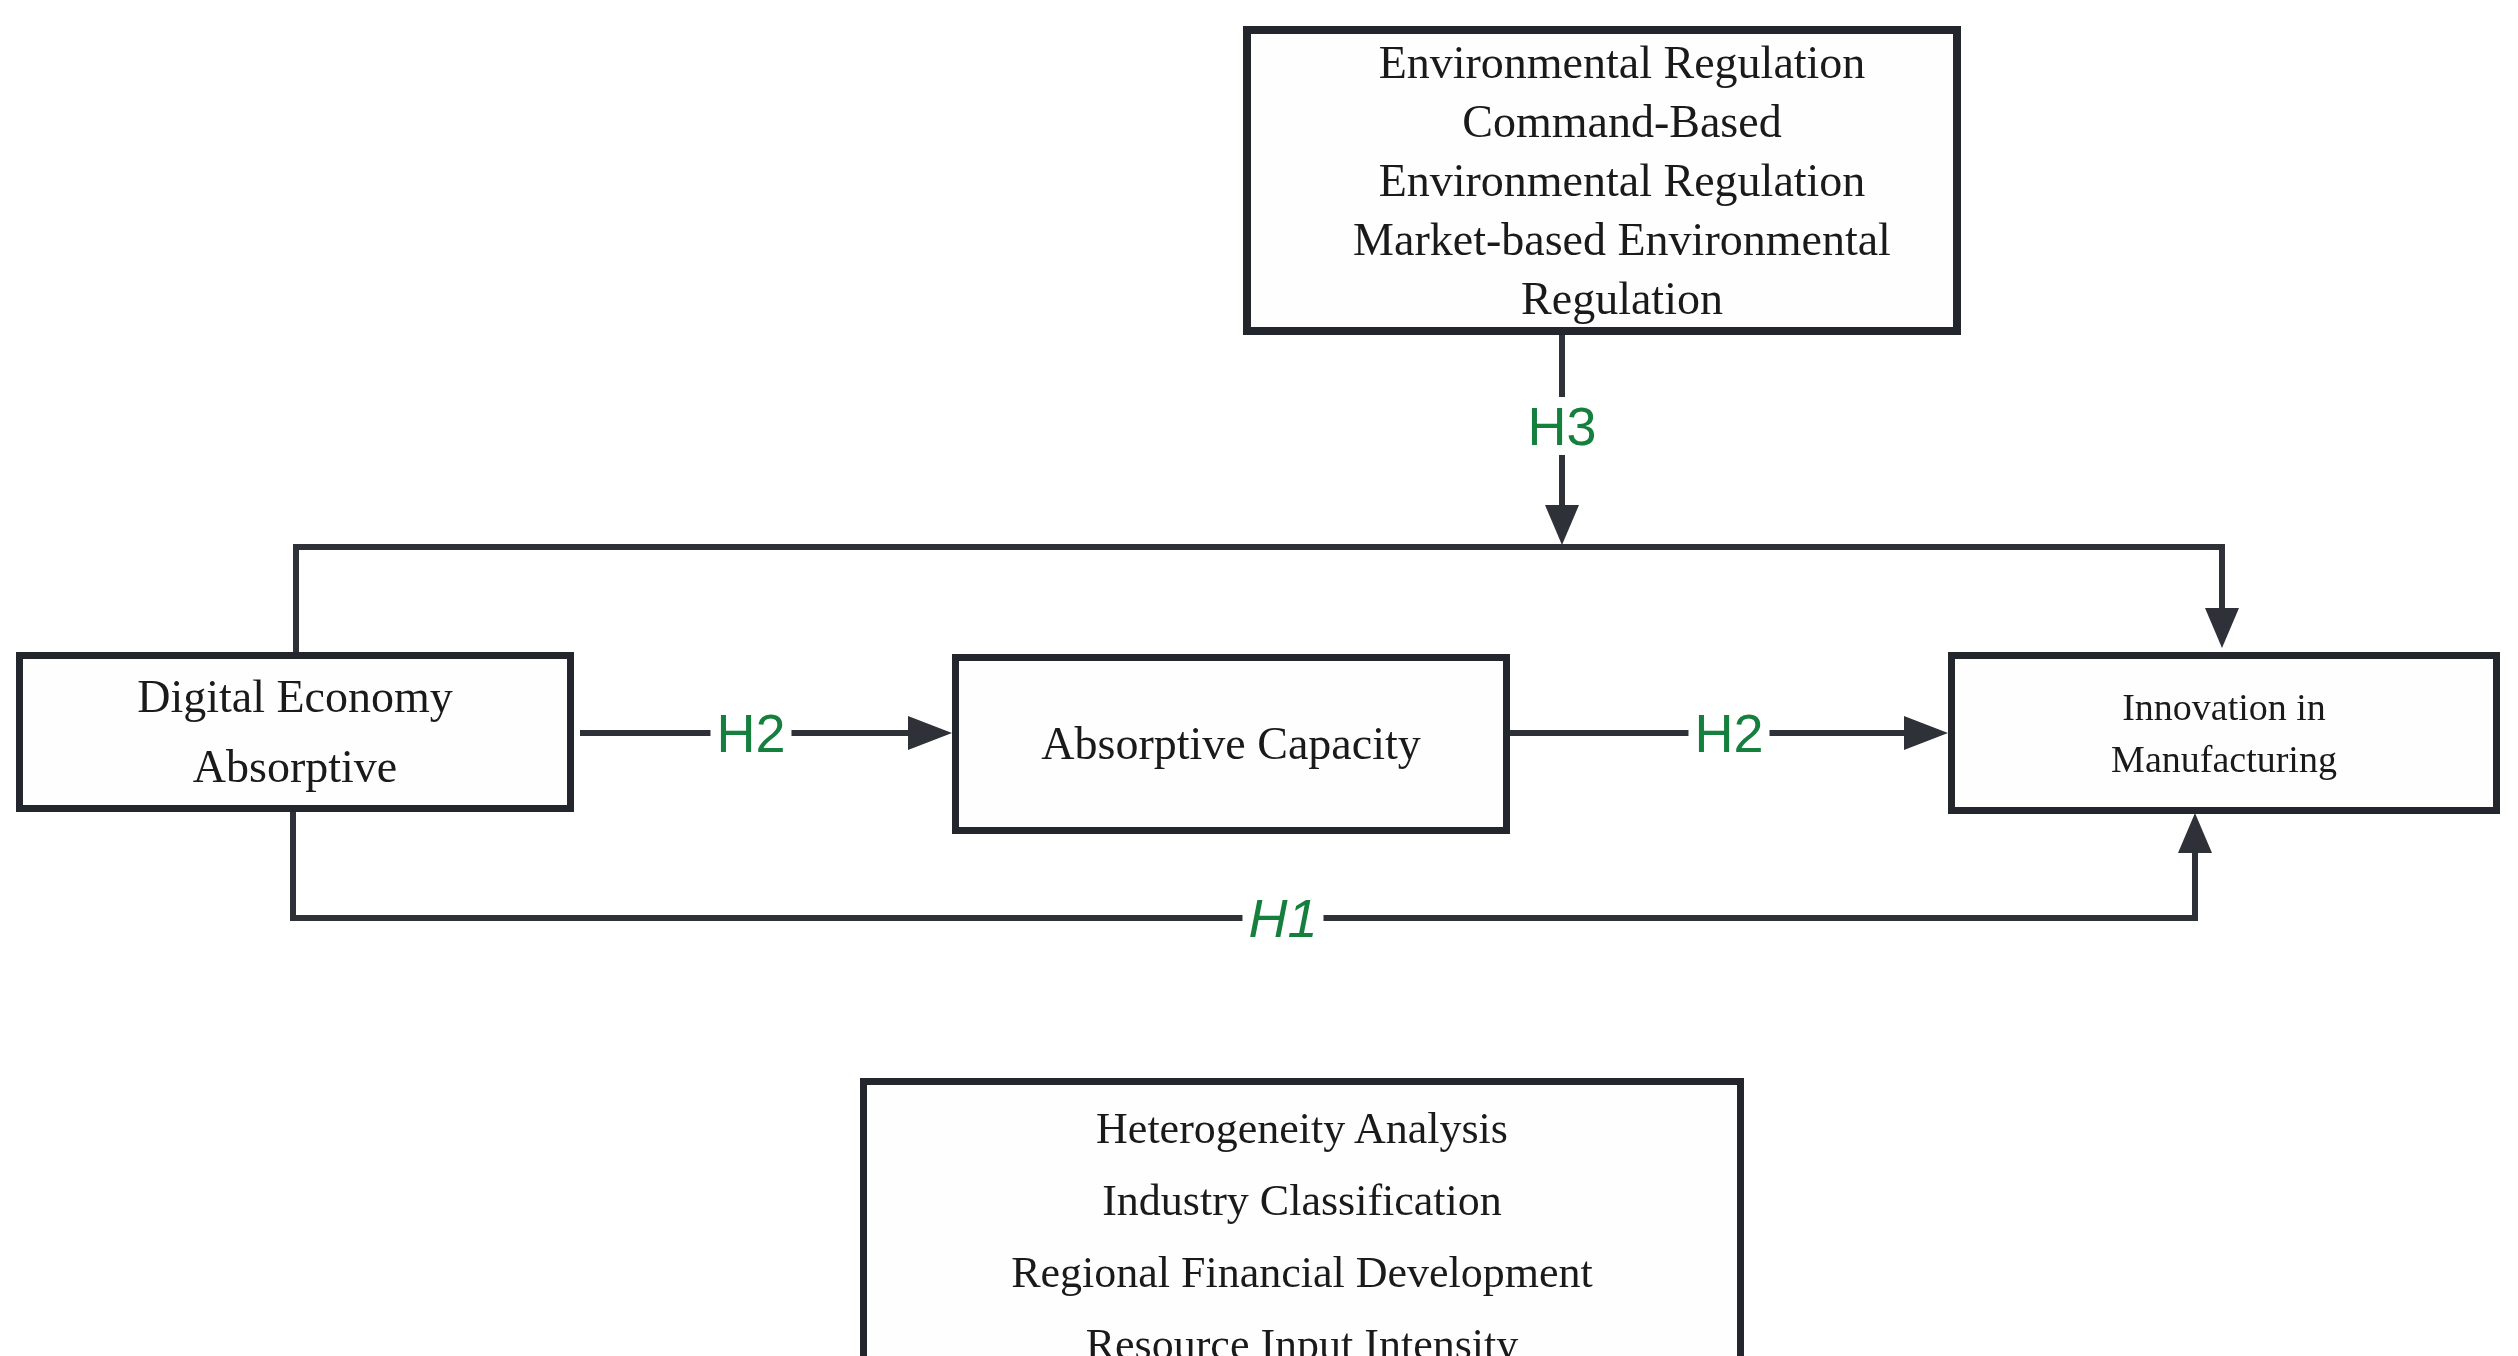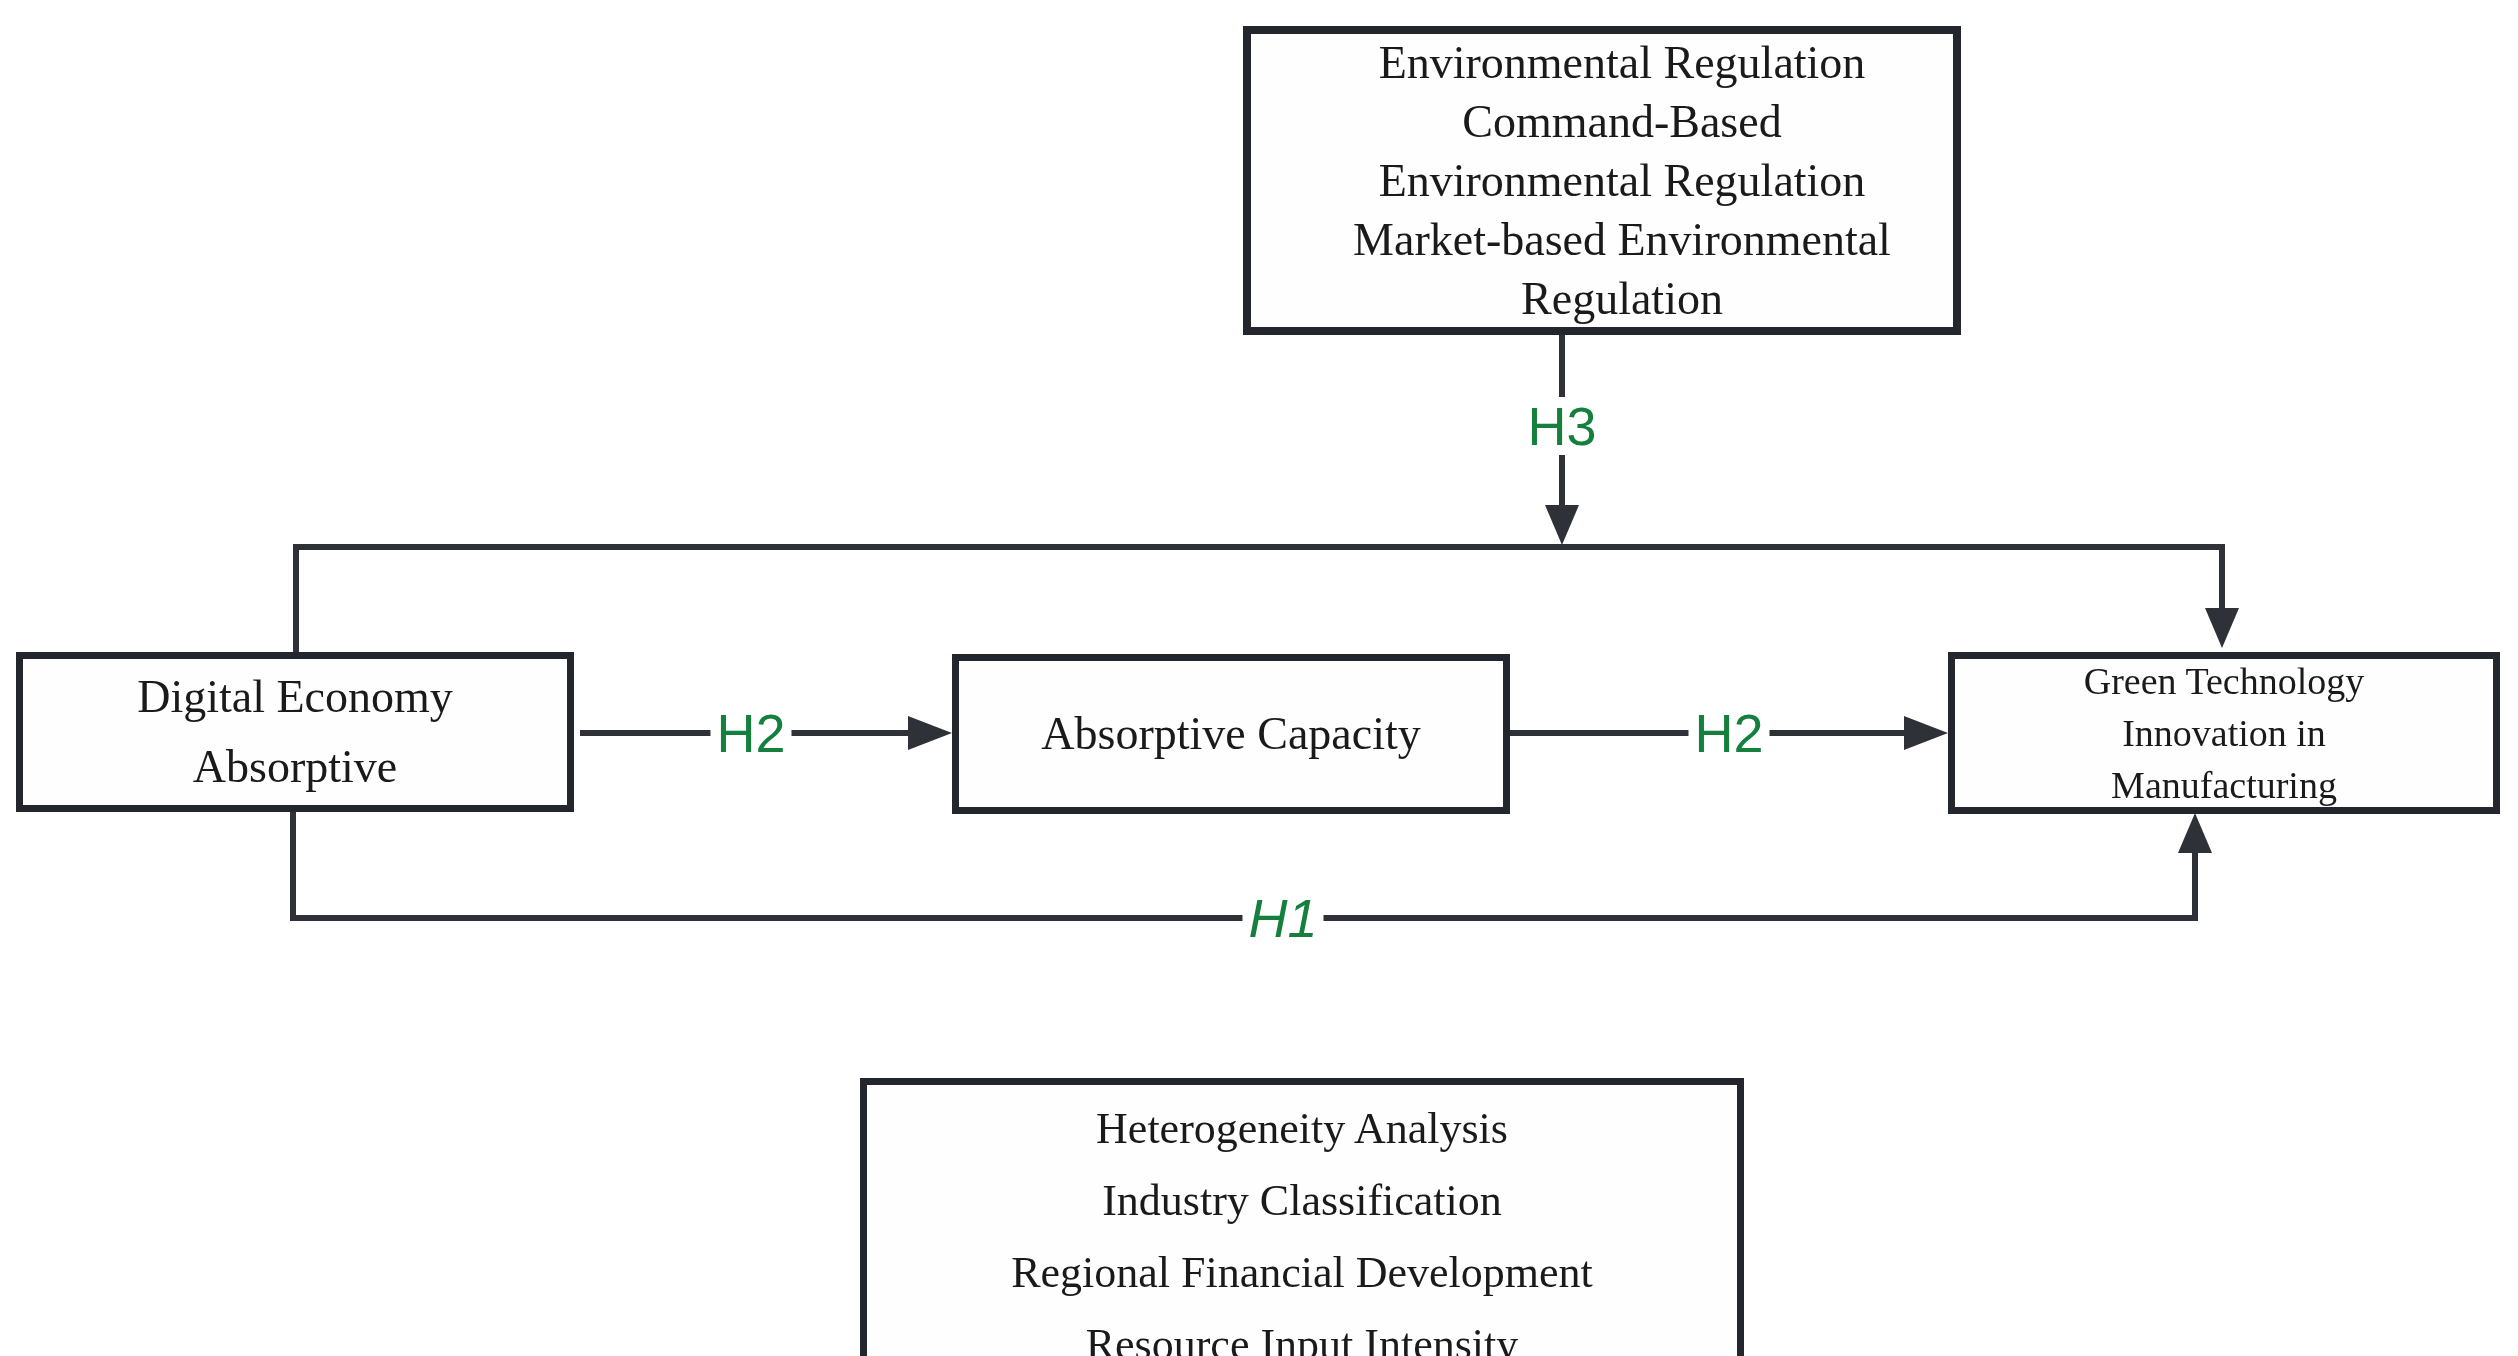--- a/index.html
+++ b/index.html
@@ -19,21 +19,21 @@
     box-sizing:border-box;
     display:flex;
     flex-direction:column;
     align-items:center;
     justify-content:center;
     text-align:center;
   }
   .box .bline{white-space:nowrap;}
   .box-env{left:1243px;top:26px;width:718px;height:309px;font-size:46px;line-height:59px;padding-left:40px;}
   .box-digital{left:16px;top:652px;width:558px;height:160px;font-size:46px;line-height:70px;border-width:7px;}
-  .box-absorb{left:952px;top:654px;width:558px;height:160px;font-size:46px;line-height:58px;border-width:7px;}
+  .box-absorb{left:952px;top:654px;width:558px;height:180px;font-size:46px;line-height:58px;border-width:7px;}
   .box-green{left:1948px;top:652px;width:552px;height:162px;font-size:38px;line-height:52px;border-width:7px;}
   .box-hetero{left:860px;top:1078px;width:884px;height:305px;font-size:44px;line-height:63px;border-width:7px;justify-content:space-between;padding-top:12px;}
   
   .cline{position:absolute;background:#2e3138;}
   
   .arrow{position:absolute;width:0;height:0;}
   .arrow-right{border-top:17px solid transparent;border-bottom:17px solid transparent;border-left:44px solid #2e3138;}
   .arrow-down{border-left:17px solid transparent;border-right:17px solid transparent;border-top:40px solid #2e3138;}
   .arrow-up{border-left:17px solid transparent;border-right:17px solid transparent;border-bottom:40px solid #2e3138;}
   
@@ -66,21 +66,20 @@
   <div class="box box-digital">
     <div class="bline">Digital Economy</div>
     <div class="bline">Absorptive</div>
   </div>
 
   <div class="box box-absorb">
     <div class="bline">Absorptive Capacity</div>
   </div>
 
   <div class="box box-green">
-    <div class="bline">Green Technology</div>
     <div class="bline">Innovation in</div>
     <div class="bline">Manufacturing</div>
   </div>
 
   <div class="box box-hetero">
     <div class="bline">Heterogeneity Analysis</div>
     <div class="bline">Industry Classification</div>
     <div class="bline">Regional Financial Development</div>
     <div class="bline">Resource Input Intensity</div>
   </div>

